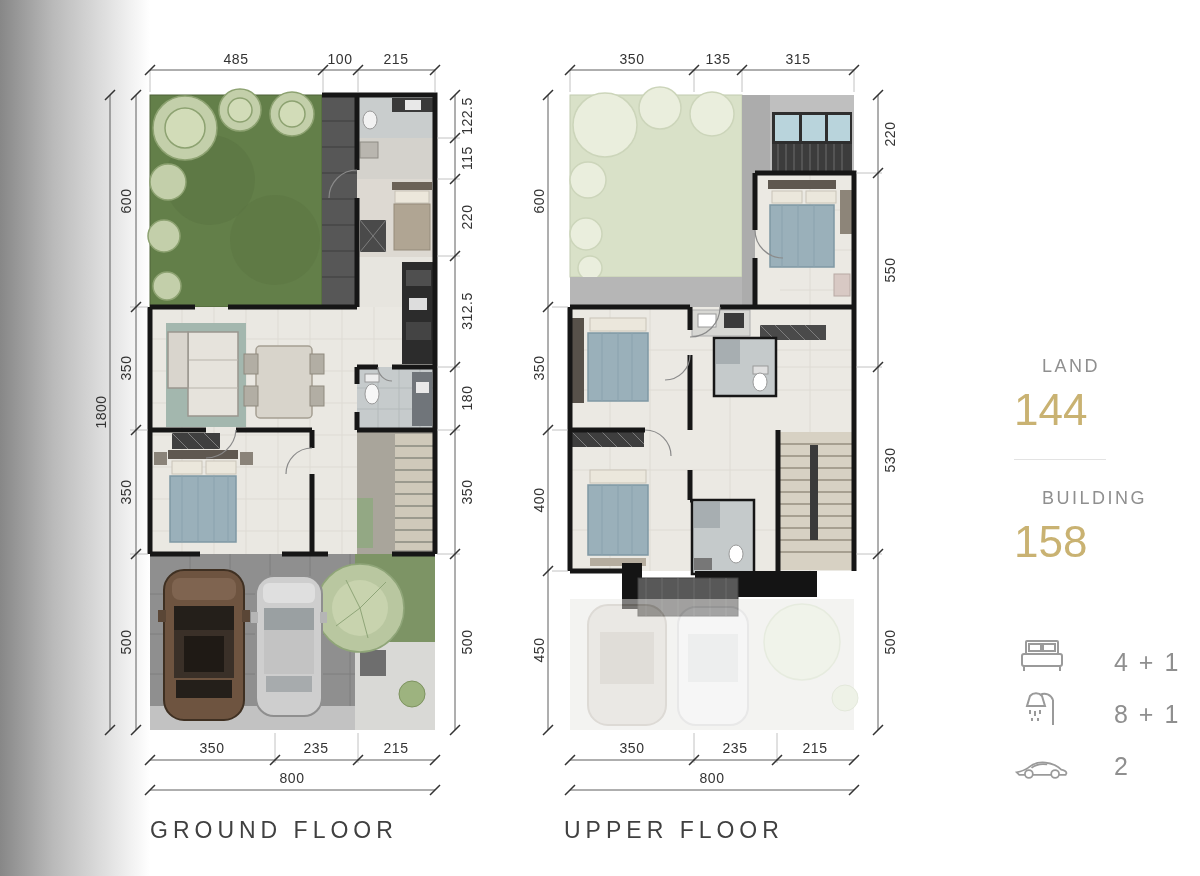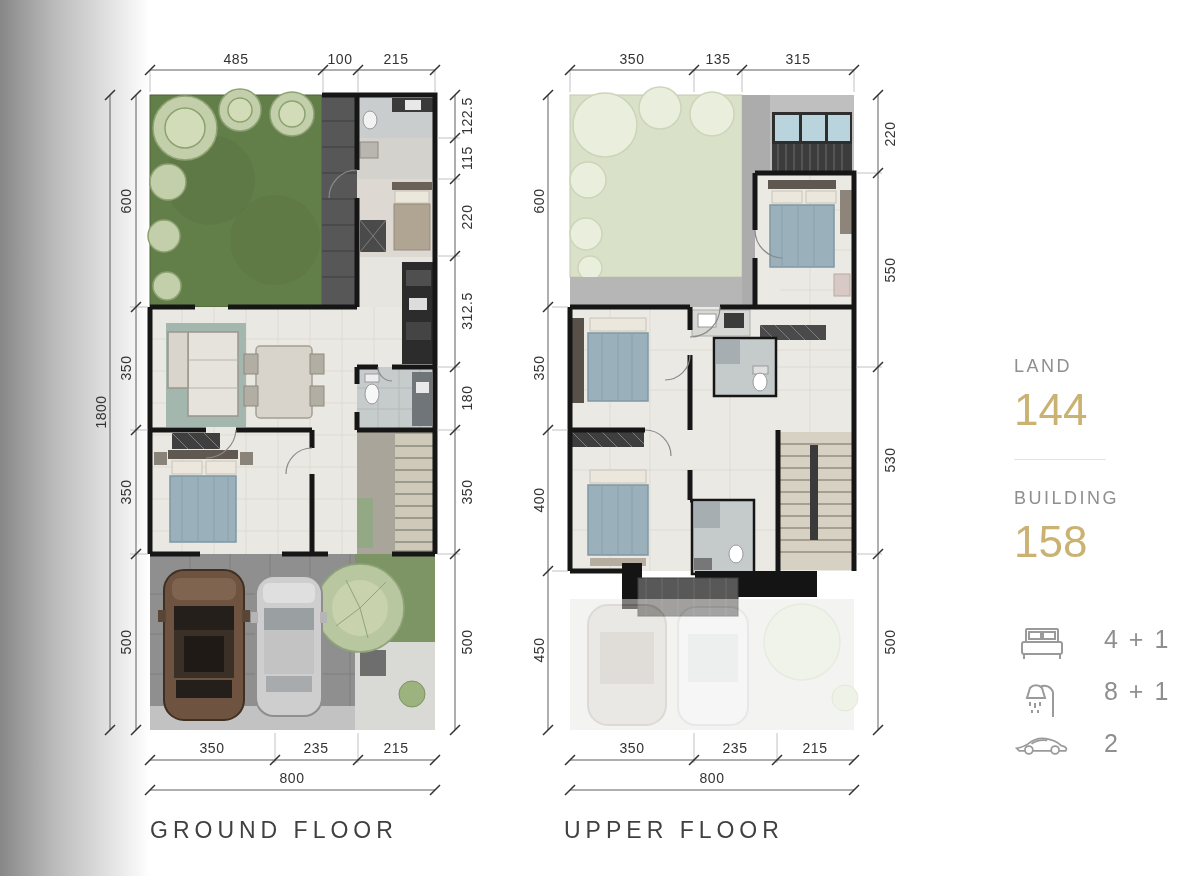--- a/index.html
+++ b/index.html
@@ -4,25 +4,25 @@
 <style>
   html,body{margin:0;padding:0;background:#ffffff;}
   .page{position:relative;width:1200px;height:876px;background:#ffffff;overflow:hidden;
         font-family:"Liberation Sans",sans-serif;padding-left:36px;}
   .left-gradient{position:absolute;left:0;top:0;width:150px;height:876px;
         background:linear-gradient(to right,#878787 0%,#b9b9b9 35%,rgba(255,255,255,0) 100%);}
   .plan-svg{position:absolute;}
   .dim{font-family:"Liberation Sans",sans-serif;font-size:14px;fill:#333333;letter-spacing:0.5px;}
   .floor-title{position:absolute;font-size:23px;letter-spacing:5px;color:#404040;white-space:nowrap;}
   .legend{position:absolute;left:1014px;top:356px;width:176px;}
-  .stat-label{font-size:18px;color:#8f8f8f;letter-spacing:2.5px;}
+  .stat-label{font-size:18px;color:#8f8f8f;letter-spacing:2.5px;margin-left:28px;}
   .stat-value{font-size:44px;color:#c9b272;margin-top:8px;}
   .legend-divider{width:92px;height:1px;background:#e3e3e3;margin:24px 0 28px 0;}
   .specs{margin-top:58px;}
-  .spec-row{display:flex;align-items:flex-start;gap:34px;height:52px;}
+  .spec-row{display:flex;align-items:flex-end;gap:44px;height:52px;}
   .spec-value{font-size:25px;color:#8f8f8f;letter-spacing:2px;}
   .spec-icon{flex:0 0 56px;}
 </style>
 </head>
 <body>
 
 <div class="page">
 
   <div class="left-gradient"></div>
 

